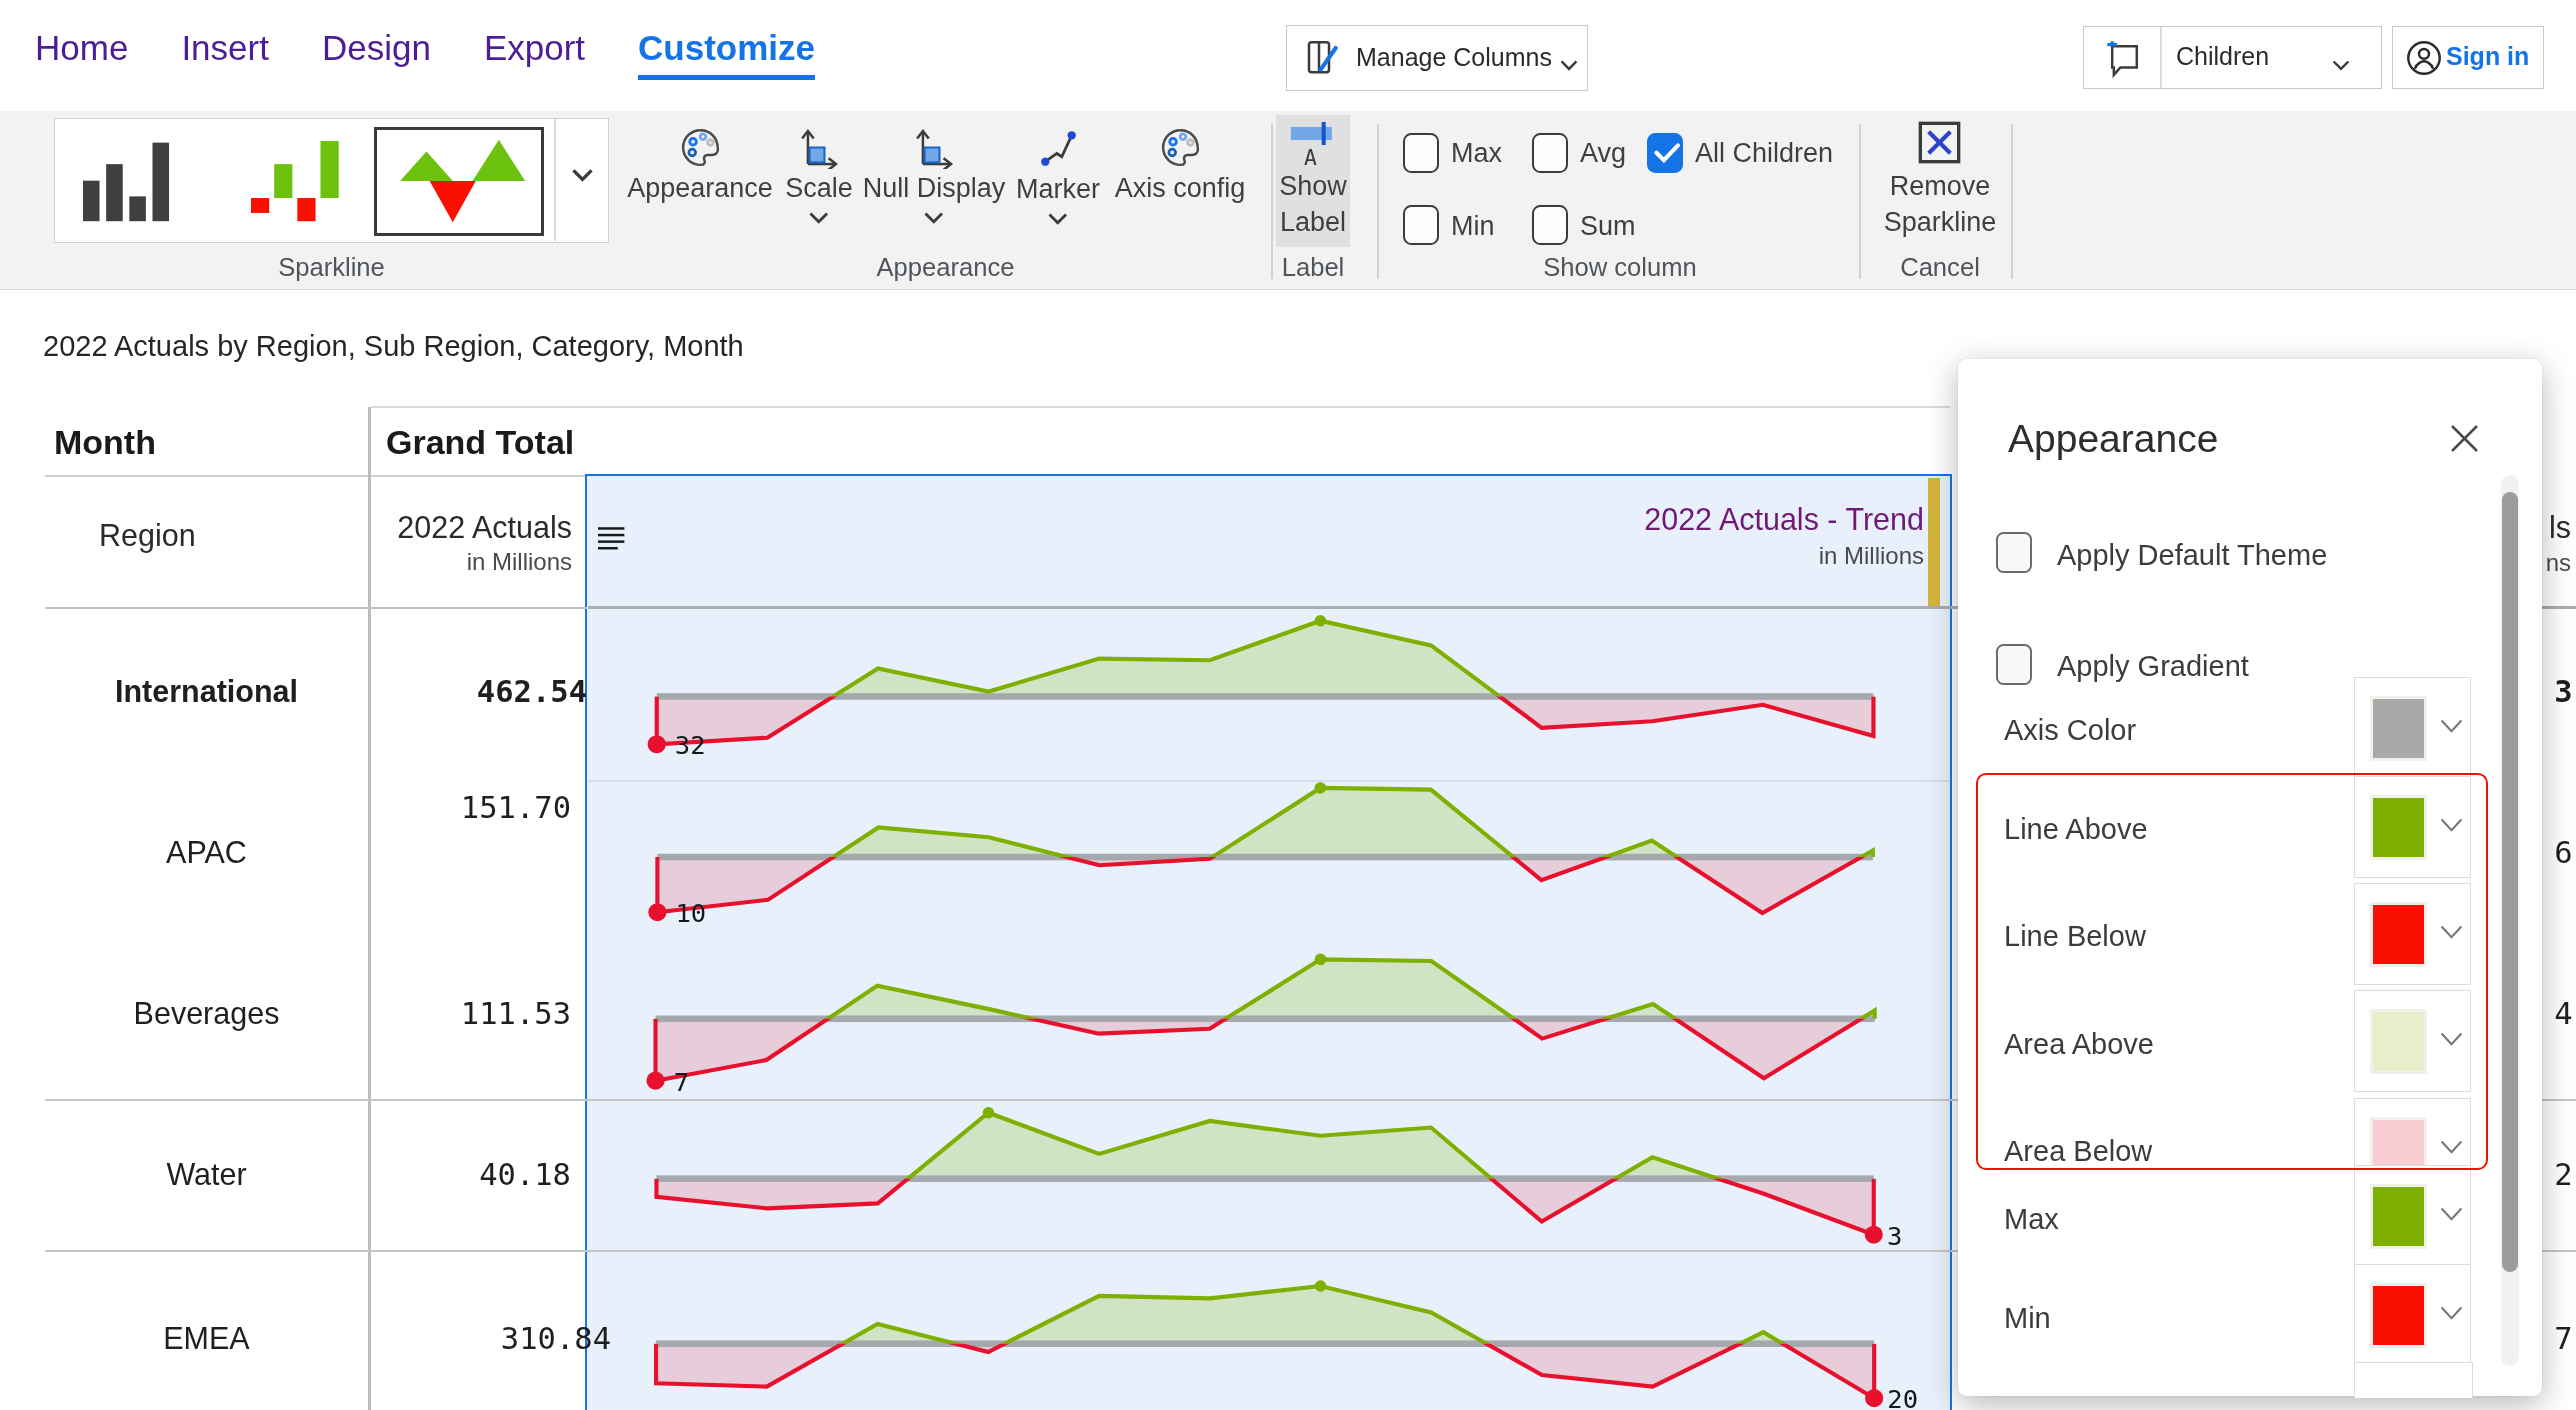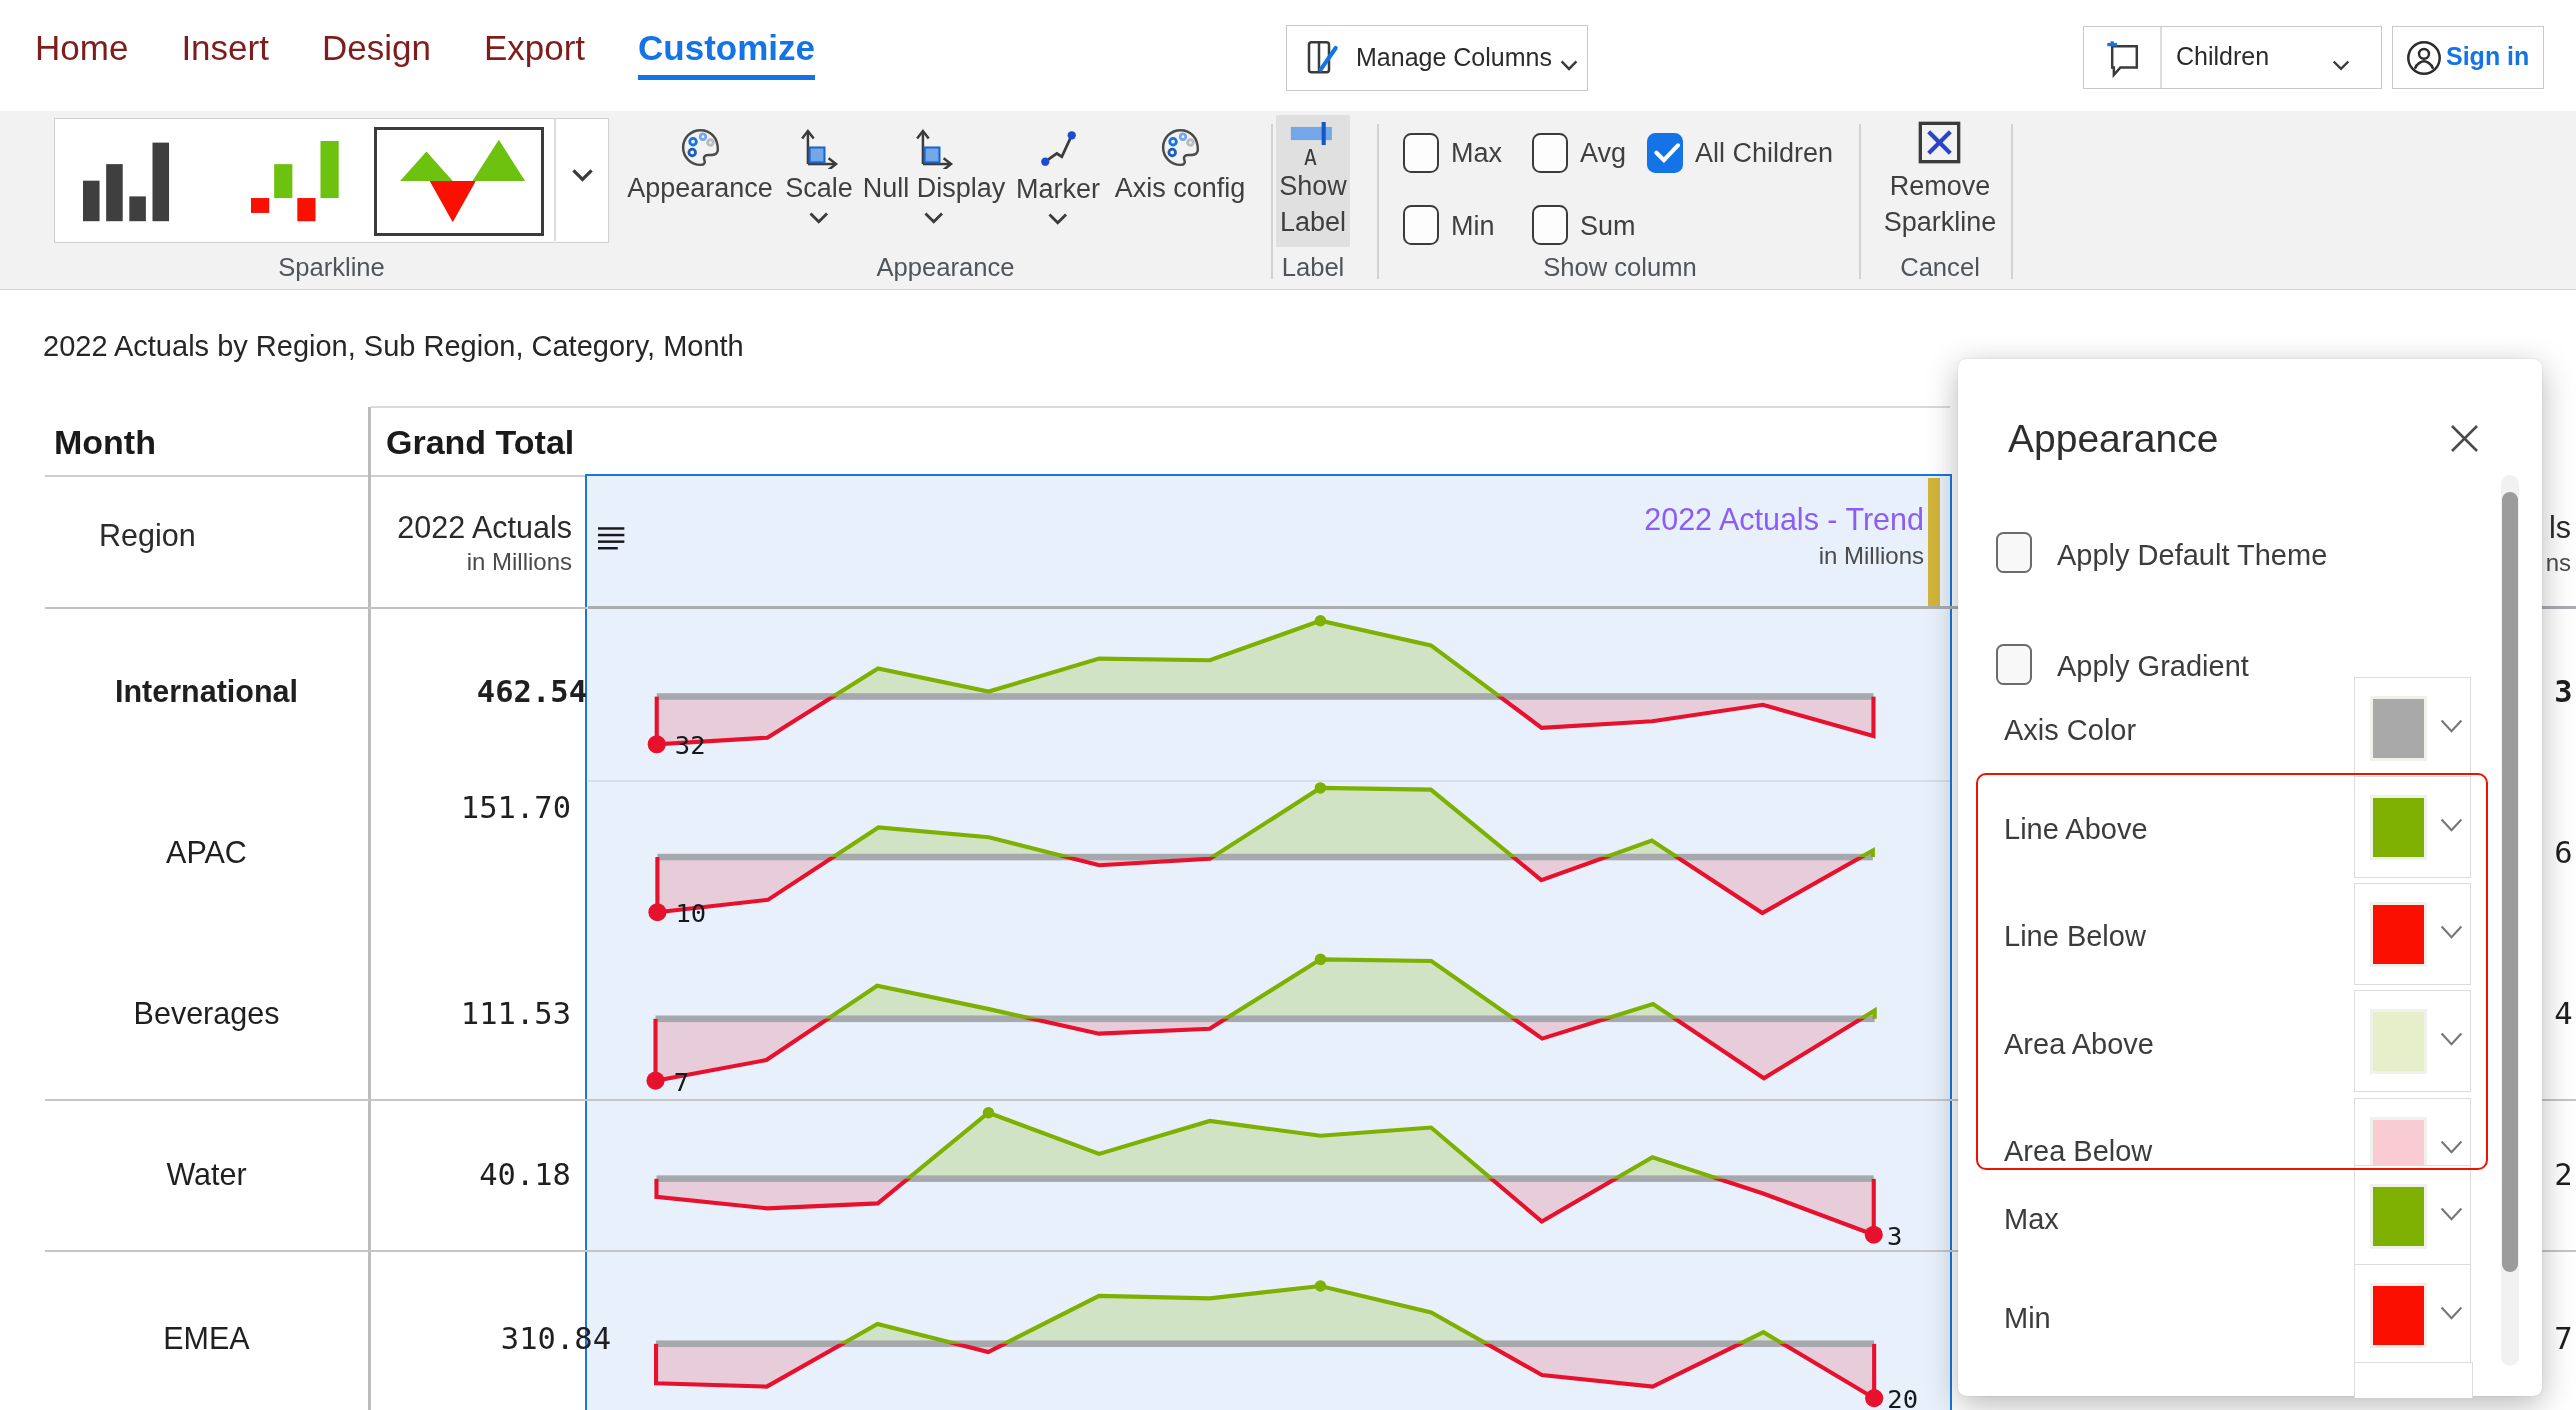--- a/index.html
+++ b/index.html
@@ -2,21 +2,21 @@
 <html style="font-size:13.2px"><head>
 <meta charset="utf-8">
 <style>
   html,body{margin:0;padding:0;background:#fff;}
   #stage{position:relative;width:2576px;height:1411px;overflow:hidden;background:#fff;
          font-family:"Liberation Sans",sans-serif;color:#2b2b2b;}
   .abs{position:absolute;}
   .mono{font-family:"DejaVu Sans Mono",monospace;}
   
   #menubar{left:0;top:0;width:2576px;height:111px;background:#fff;}
-  .menu-item{font-size:35px;color:#7f1d1d;cursor:default;display:inline-block;}
+  .menu-item{font-size:35px;color:#4c1d95;cursor:default;display:inline-block;}
   .menu-item.active{color:#1473e6;font-weight:bold;border-bottom:5.8px solid #1473e6;padding-bottom:6.6px;}
   #menu-items{left:35px;top:28px;display:flex;gap:53px;}
   .tb-btn{border:0.8px solid #c9c9c9;background:#fff;display:flex;align-items:center;font-size:25px;color:#2b2b2b;}
   
   #ribbon{left:0;top:111px;width:2576px;height:178px;background:#f2f2f2;border-bottom:1.7px solid #d6d6d6;}
   .grp-label{font-size:25.6px;color:#4f555b;text-align:center;}
   .vdiv{width:1.7px;background:#d2d2d2;top:13.2px;height:155px;}
   .ribbon-btn-label{font-size:27px;color:#3f3f3f;text-align:center;white-space:nowrap;}
   .chk{width:36px;height:40px;border:2.5px solid #3b3b3b;border-radius:8.3px;background:#fdfdfd;box-sizing:border-box;}
   .chk.checked{background:#1473e6;border-color:#1473e6;position:relative;}
@@ -259,21 +259,21 @@
     <span class="abs" style="left:10.7px;top:50px;">
       <svg width="28" height="28" viewBox="0 0 34 34">
           <g stroke="#15191c" stroke-width="3">
             <line x1="0" y1="3" x2="32" y2="3"></line>
             <line x1="0" y1="11" x2="32" y2="11"></line>
             <line x1="0" y1="19" x2="32" y2="19"></line>
             <line x1="0" y1="27" x2="24" y2="27"></line>
           </g>
         </svg>
     </span>
-    <div class="abs" style="left:1015px;top:26.4px;width:322px;text-align:right;font-size:30.5px;color:#8b5cf6;">2022 Actuals - Trend</div>
+    <div class="abs" style="left:1015px;top:26.4px;width:322px;text-align:right;font-size:30.5px;color:#701a75;">2022 Actuals - Trend</div>
     <div class="abs" style="left:1015px;top:66px;width:322px;text-align:right;font-size:24px;color:#4a4a4a;">in Millions</div>
     <div class="abs" style="left:1341px;top:1.7px;width:12.4px;height:129px;background:#d2b53a;"></div>
 
     <div class="abs" id="spark-rows" style="left:0;top:0;width:1367px;height:937px;">
         <svg width="1362" height="173" style="position: absolute; left: 0px; top: 134px; overflow: visible;" viewBox="0 0 1650 210">
           <defs>
             <clipPath id="up0">
               <rect x="0" y="-40" width="1650" height="145"></rect>
             </clipPath>
             <clipPath id="dn0">

